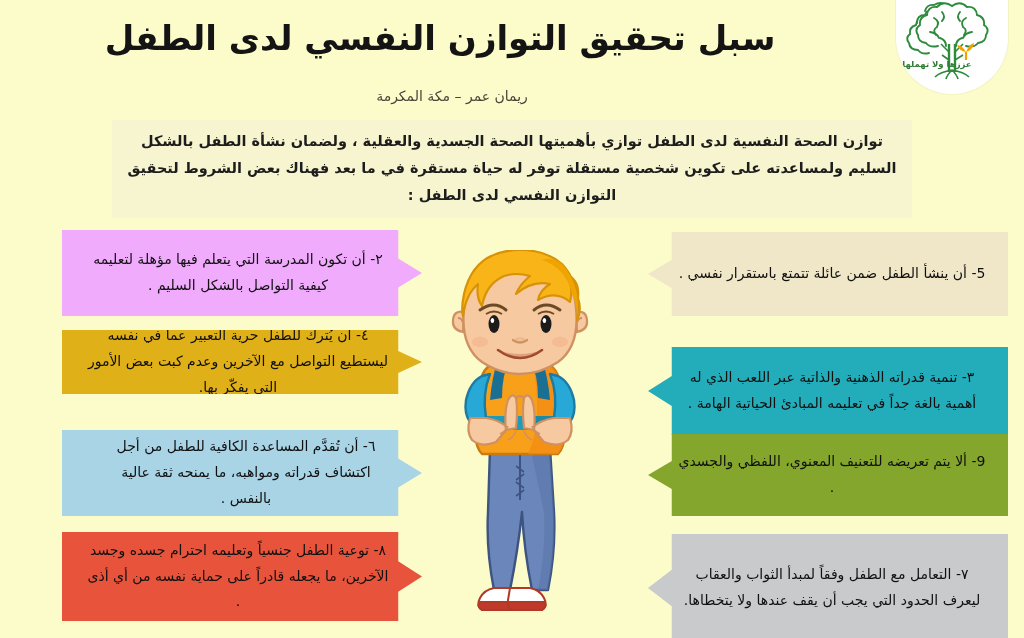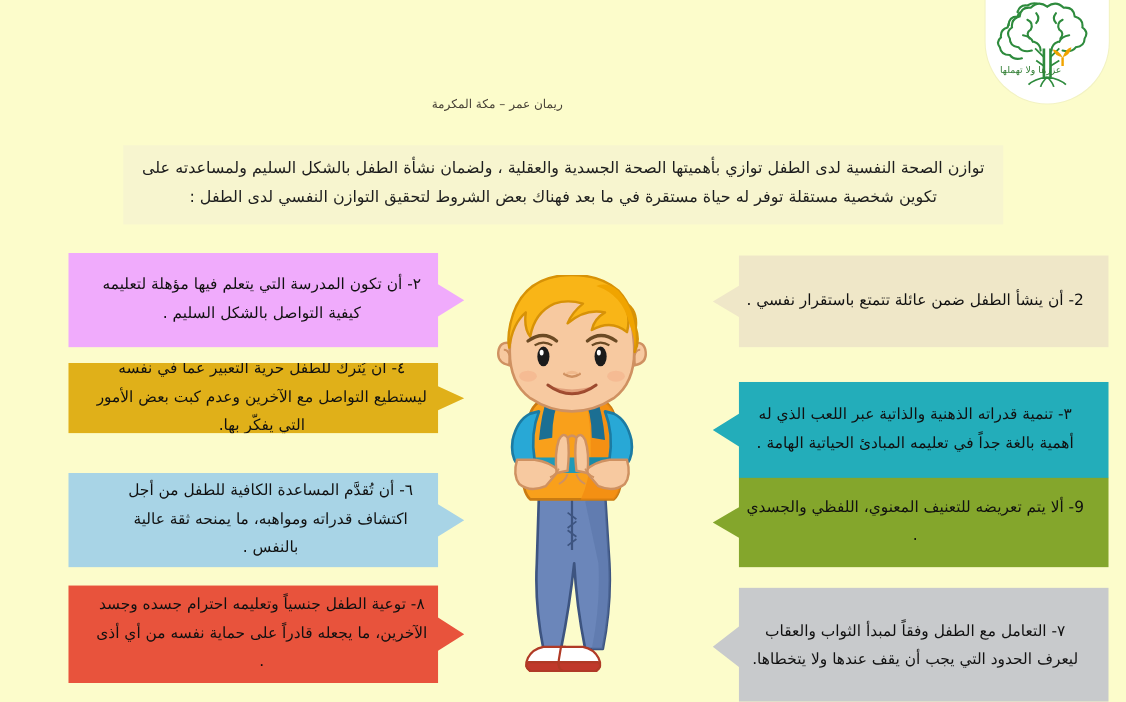--- a/index.html
+++ b/index.html
@@ -14,45 +14,46 @@
   
   .logo-badge{
     position:absolute;top:-14px;right:16px;width:112px;height:108px;
     background:#ffffff;border-radius:10px 10px 56px 56px;
     box-shadow:0 0 0 1px rgba(0,0,0,0.04);
     overflow:hidden;
   }
   .logo-svg{position:absolute;top:8px;left:0;width:112px;height:92px;}
   .logo-word{
     position:absolute;bottom:26px;left:6px;width:70px;
-    text-align:center;font-size:8.5px;color:#2f7d32;font-weight:normal;
+    text-align:center;font-size:8.5px;color:#2f7d32;font-weight:bold;
     letter-spacing:0px;line-height:1;
   }
 
   
   .title{
     position:absolute;top:18px;left:0;width:880px;
     text-align:center;
     font-size:34px;font-weight:bold;color:#141414;
     font-family:"DejaVu Sans","Liberation Sans",sans-serif;
     letter-spacing:-0.5px;
   }
   .byline{
     position:absolute;top:88px;left:0;width:928px;
-    text-align:center;font-size:11px;color:#4a4438;
+    text-align:center;font-size:14px;color:#4a4438;
     padding-right:24px;box-sizing:border-box;
   }
 
   
   .intro{
-    position:absolute;top:132px;left:112px;width:800px;
+    position:absolute;top:120px;left:112px;width:800px;
     padding:8px 14px 10px 14px;box-sizing:border-box;
     background:#f7f5cf;
     font-size:14.5px;line-height:1.85;color:#1d1d1d;
     text-align:center;
+    font-weight:bold;
   }
 
   
   .box{
     position:absolute;
     box-sizing:border-box;
     display:flex;align-items:center;
     font-size:14px;line-height:1.85;color:#101010;
   }
   .box .txt{width:100%;}
@@ -109,26 +110,27 @@
 
       <path d="M56 76 q-12 2 -17 7 M56 76 q12 2 17 7 M56 76 q-5 5 -6 9 M56 76 q5 5 6 9" stroke="#2e8b3d" stroke-width="1.6" fill="none"></path>
 
       <path d="M70 58 q3 -8 8 -9 q-1 7 -8 9 z" fill="#f0a400" stroke="none"></path>
       <path d="M70 58 q-4 -7 -9 -7 q2 6 9 7 z" fill="#f0a400" stroke="none"></path>
       <path d="M70 58 l0 8" stroke="#f0a400" stroke-width="2.2"></path>
     </svg>
     <div class="logo-word">عززها ولا تهملها</div>
   </div>
 
+  <div class="title">سبل تحقيق التوازن النفسي لدى الطفل</div>
   <div class="byline">ريمان عمر – مكة المكرمة</div>
 
   <div class="intro">توازن الصحة النفسية لدى الطفل توازي بأهميتها الصحة الجسدية والعقلية ، ولضمان نشأة الطفل بالشكل السليم ولمساعدته على تكوين شخصية مستقلة توفر له حياة مستقرة في ما بعد فهناك بعض الشروط لتحقيق التوازن النفسي لدى الطفل :</div>
 
   <div class="box right" style="top:232px;right:16px;width:360px;height:84px;background:#efe7c8;">
-    <div class="txt">2- أن ينشأ الطفل ضمن عائلة تتمتع باستقرار نفسي .</div>
+    <div class="txt">5- أن ينشأ الطفل ضمن عائلة تتمتع باستقرار نفسي .</div>
   </div>
 
   <div class="box right" style="top:330px;right:16px;width:360px;height:88px;background:#23adba;margin-top:17px;">
     <div class="txt">٣- تنمية قدراته الذهنية والذاتية عبر اللعب الذي له أهمية بالغة جداً في تعليمه المبادئ الحياتية الهامة .</div>
   </div>
 
   <div class="box right" style="top:434px;right:16px;width:360px;height:82px;background:#84a62c;">
     <div class="txt">9- ألا يتم تعريضه للتعنيف المعنوي، اللفظي والجسدي .</div>
   </div>
 

